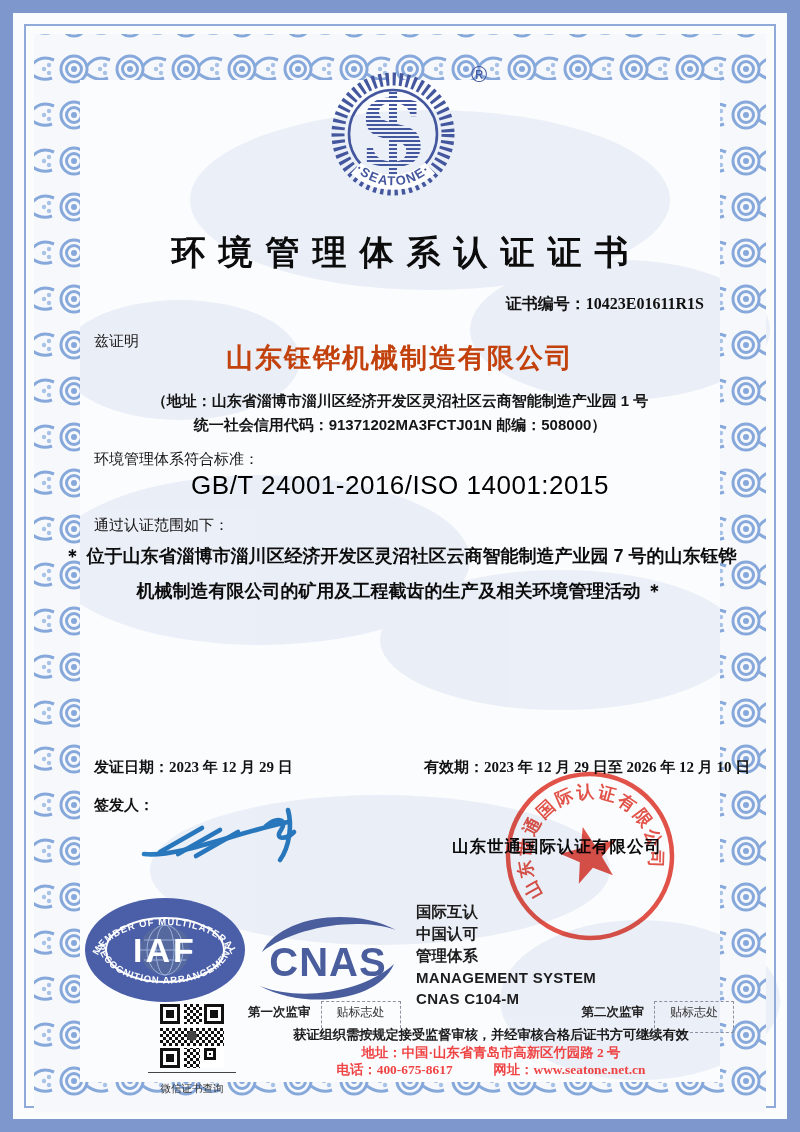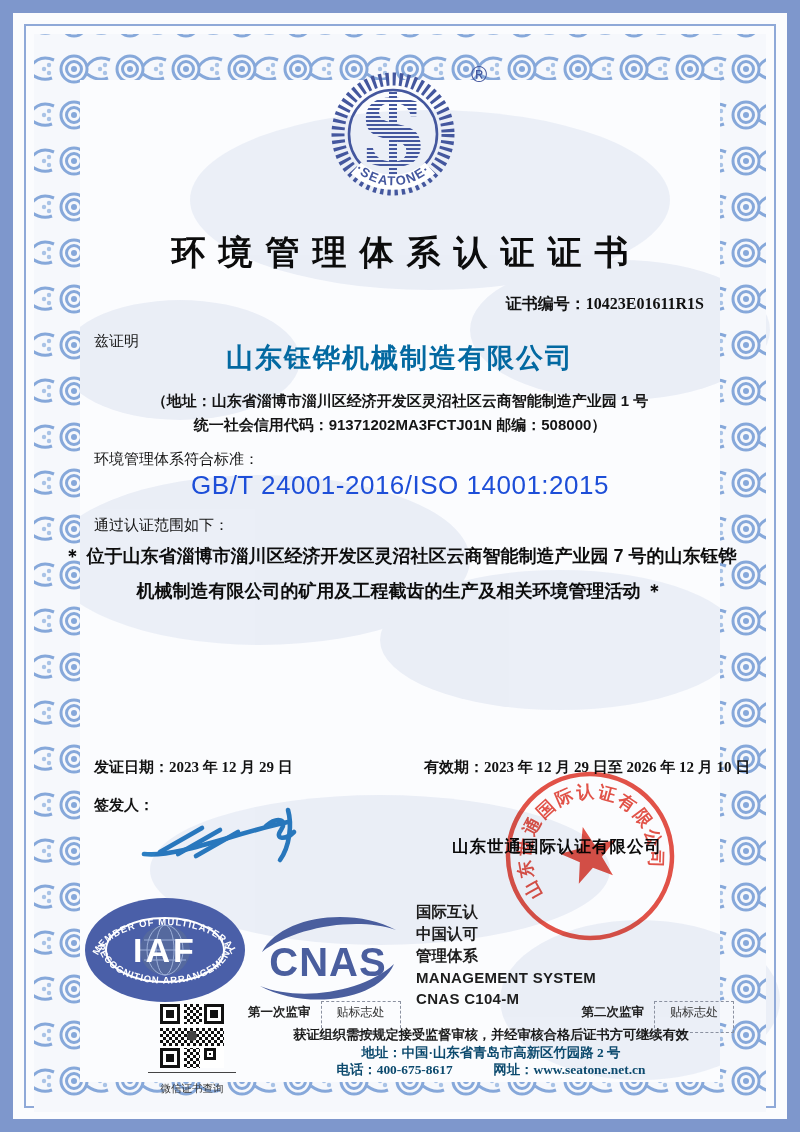--- a/index.html
+++ b/index.html
@@ -7,41 +7,41 @@
         font-family:"Liberation Sans",sans-serif;color:#111;}
   .abs{position:absolute;}
   .z1{z-index:1;} .z2{z-index:2;} .z3{z-index:3;}
   .center{text-align:center;}
   .cn-sans{font-family:"Liberation Sans",sans-serif;}
   .cn-serif{font-family:"Liberation Serif",serif;}
 
   .title{left:0;right:0;top:230px;font-size:34px;font-weight:700;letter-spacing:13px;text-indent:13px;color:#0c0c0c;}
   .certno{right:96px;top:294px;font-size:16px;font-weight:700;color:#101010;}
   .certify{left:94px;top:332px;font-size:15px;color:#1a1a1a;}
-  .company{left:0;right:0;top:340px;font-size:27px;font-weight:700;letter-spacing:2px;color:#0369a1;}
+  .company{left:0;right:0;top:340px;font-size:27px;font-weight:700;letter-spacing:2px;color:#c2410c;}
   .addr{left:0;right:0;font-size:15px;font-weight:700;color:#151515;}
   .label-line{left:94px;font-size:15px;color:#141414;}
-  .standard{left:0;right:0;top:470px;font-size:26px;letter-spacing:.5px;color:#1d4ed8;}
+  .standard{left:0;right:0;top:470px;font-size:26px;letter-spacing:.5px;color:#000000;}
   .scope{left:0;right:0;font-size:18px;font-weight:700;color:#0d0d0d;}
   .fineprint{left:92px;width:618px;top:670px;font-size:13.6px;line-height:1.85;text-align:justify;color:#1c1c1c;}
   .dateline{top:758px;font-size:15px;font-weight:600;color:#121212;}
   .signer{left:94px;top:796px;font-size:15px;font-weight:600;color:#121212;}
   .issuer{left:452px;top:836px;font-size:16.5px;font-weight:700;color:#0a0a0a;letter-spacing:1px;}
 
   .acc-col{left:416px;top:901px;line-height:1.42;}
   .acc-cn{font-size:15.5px;font-weight:700;color:#1d1d1d;}
   .acc-en{font-size:15px;font-weight:700;color:#1d1d1d;letter-spacing:.3px;}
 
   .audit-row{left:248px;right:66px;top:1001px;display:flex;align-items:flex-start;justify-content:space-between;}
   .audit-group{display:flex;align-items:flex-start;gap:10px;}
   .audit-label{font-size:12.5px;font-weight:700;padding-top:3px;color:#222;}
   .sticker-box{border:1.5px dashed #8b91a0;width:80px;height:32px;font-size:12px;color:#333;
                text-align:center;padding-top:2px;box-sizing:border-box;}
   .notice{left:238px;right:56px;top:1026px;font-size:13.2px;font-weight:600;color:#1a1a1a;text-align:center;}
-  .contact{left:238px;right:56px;font-size:13.4px;font-weight:600;color:#0c4a6e;text-align:center;}
+  .contact{left:238px;right:56px;font-size:13.4px;font-weight:600;color:#ef4444;text-align:center;}
   .qr-caption{left:148px;top:1072px;width:88px;font-size:10.5px;text-align:center;color:#333;
               border-top:1px solid #444;padding-top:9px;}
   .sig-wrap{left:138px;top:798px;mix-blend-mode:multiply;}
   .seal-wrap{left:498px;top:764px;opacity:.88;mix-blend-mode:multiply;transform:rotate(-14deg);}
 </style>
 </head>
 <body>
 
 <div class="page">
 

